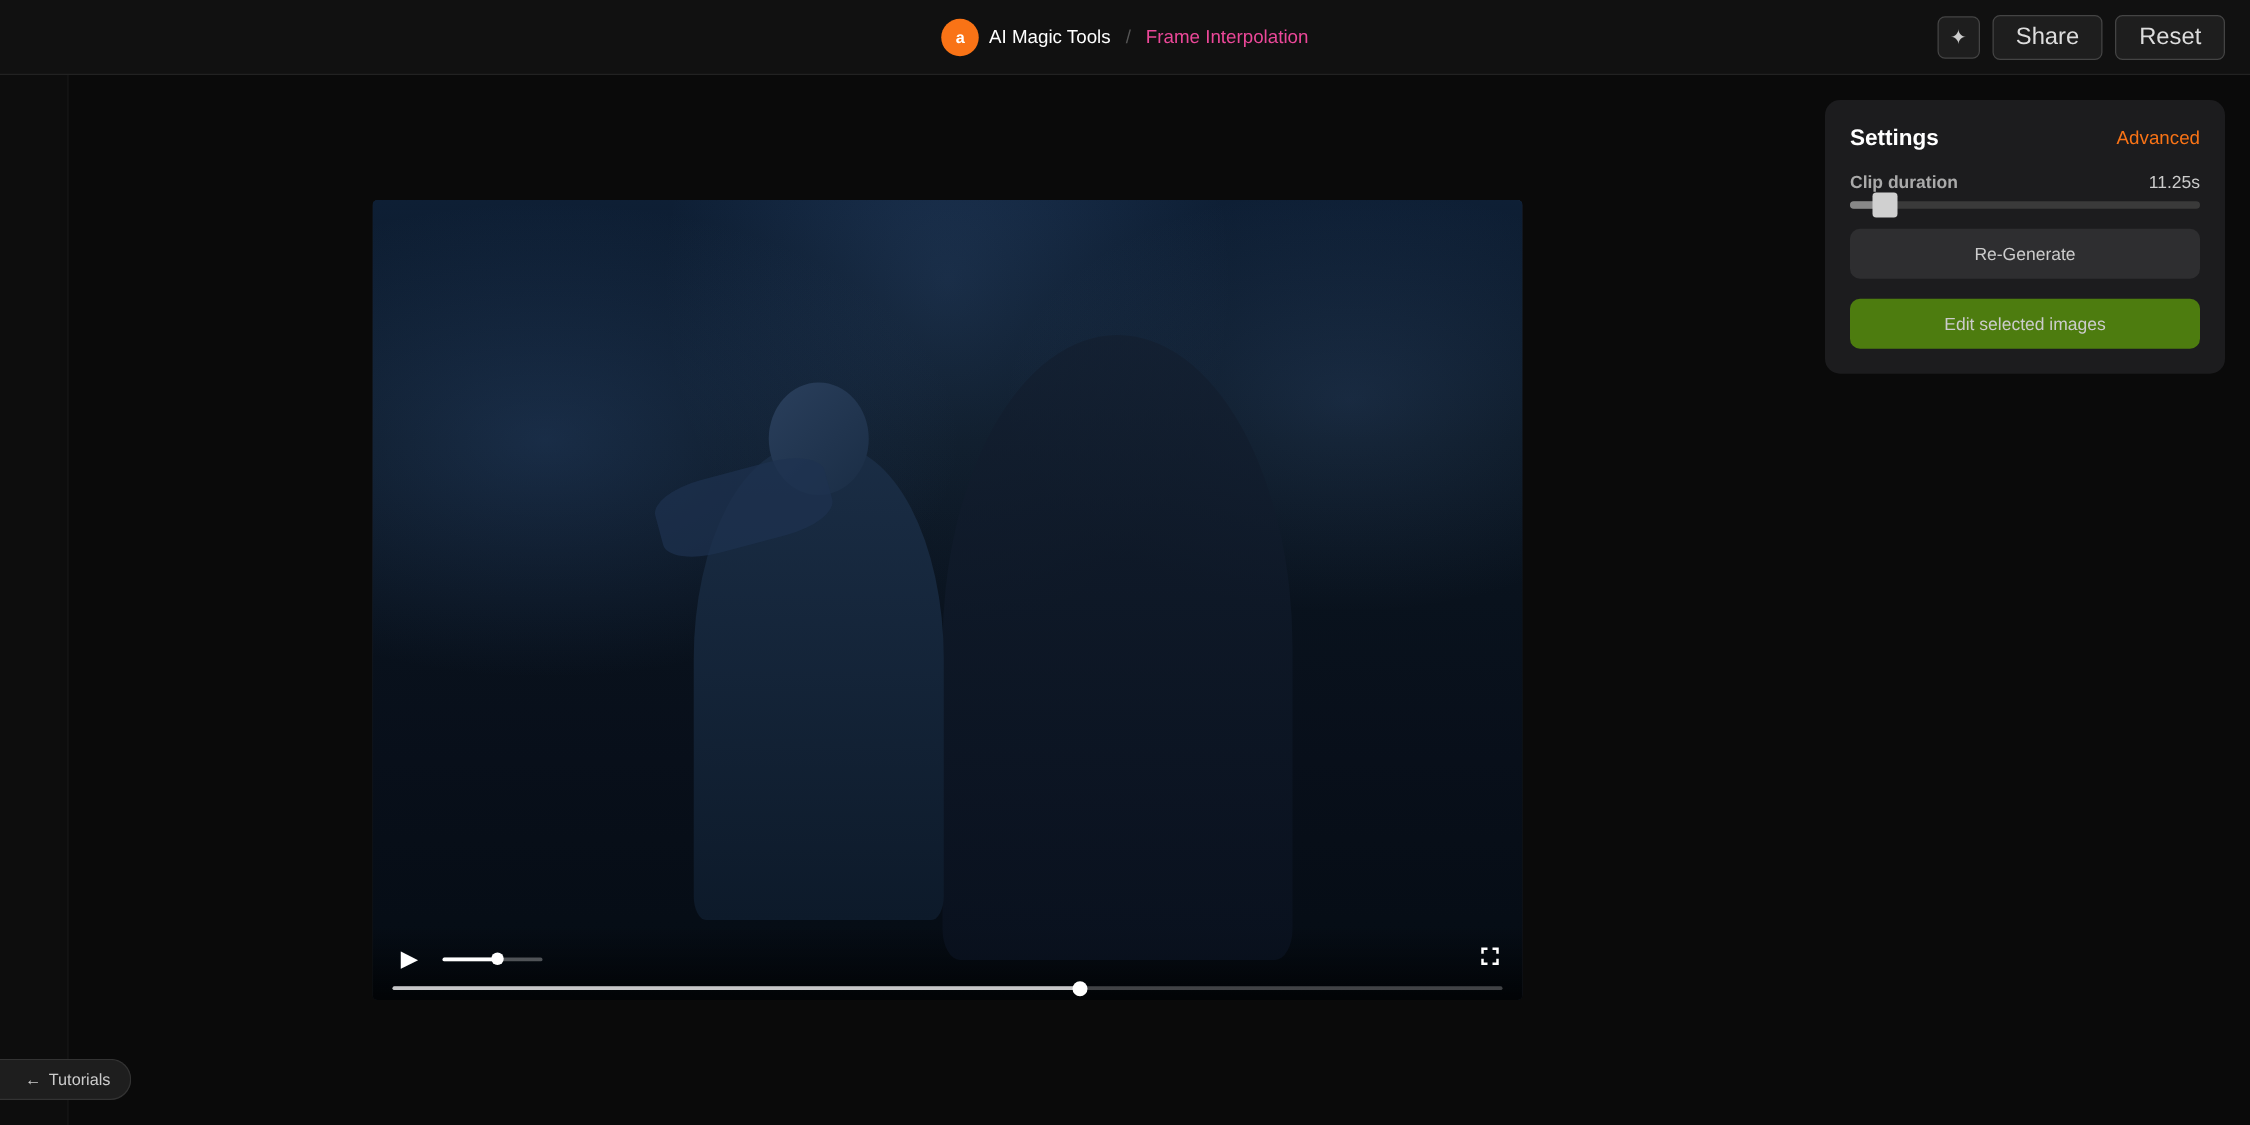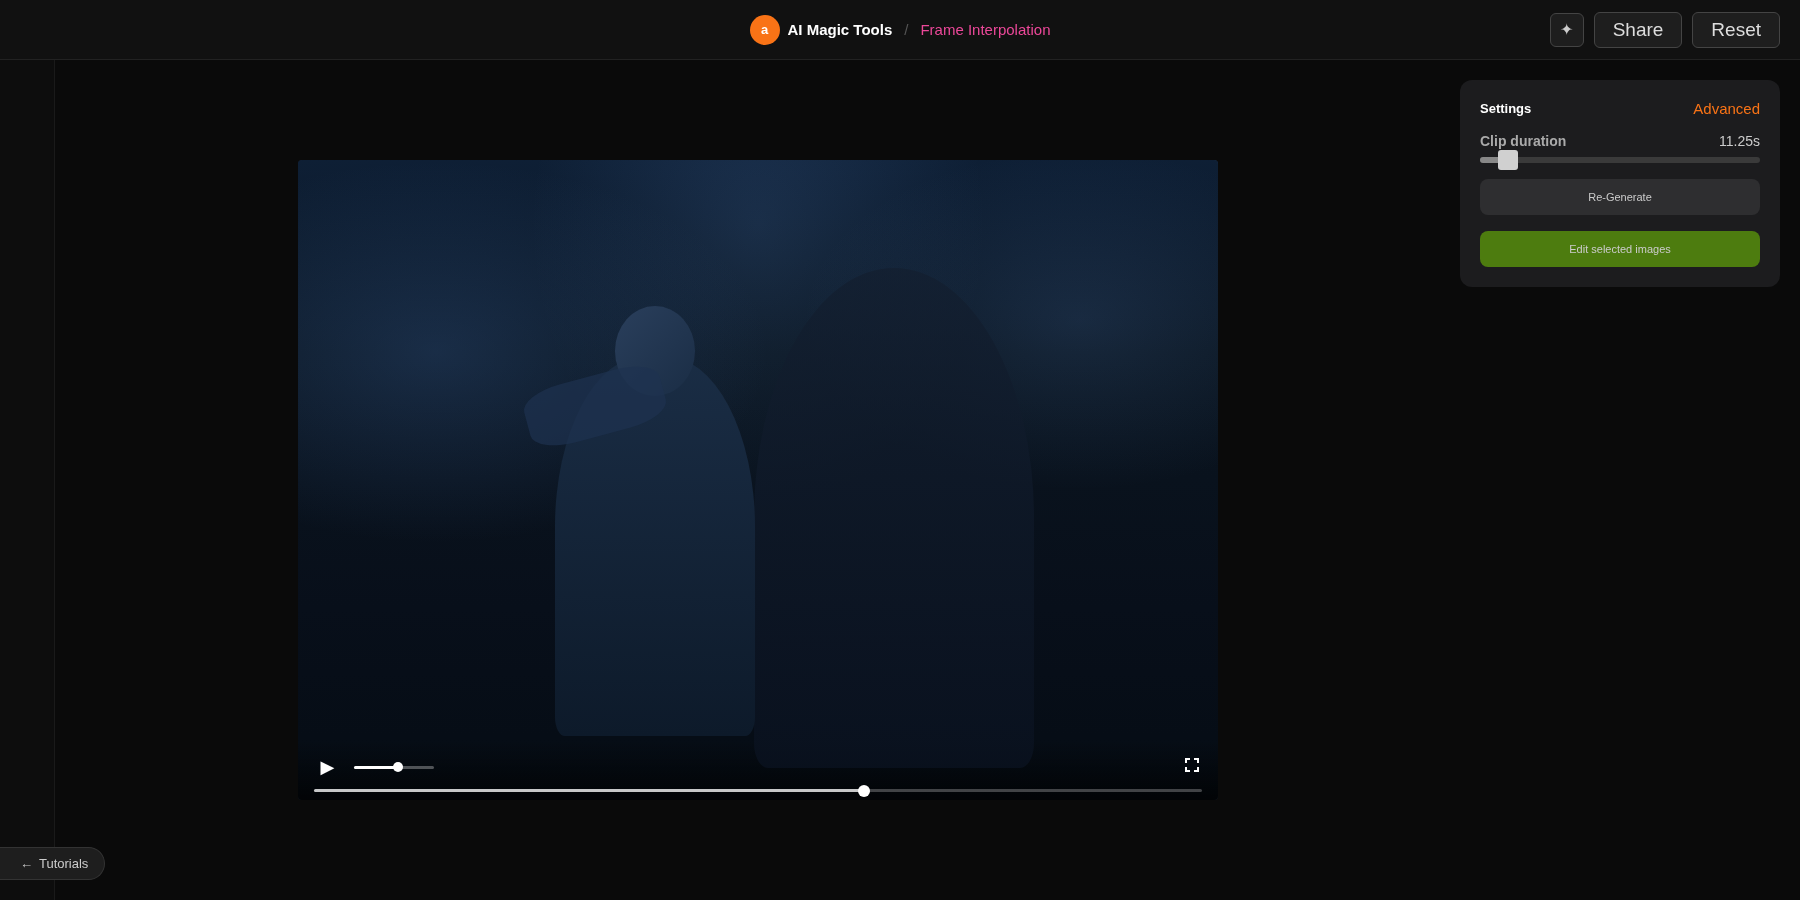--- a/index.html
+++ b/index.html
@@ -36,21 +36,21 @@
       border-radius: 50%;
       display: flex;
       align-items: center;
       justify-content: center;
       font-size: 13px;
       font-weight: bold;
       color: white;
     }
     #topbar-title {
       font-size: 15px;
-      font-weight: 700;
+      font-weight: 400;
       color: #fff;
     }
     #topbar-sep {
       color: #555;
       font-size: 15px;
       margin: 0 4px;
     }
     #topbar-sub {
       font-size: 15px;
       color: #ec4899;
@@ -306,21 +306,21 @@
       flex-direction: column;
       gap: 16px;
     }
 
     #settings-header {
       display: flex;
       align-items: center;
       justify-content: space-between;
     }
     #settings-title {
-      font-size: 13px;
+      font-size: 18px;
       font-weight: 600;
       color: #fff;
     }
     #advanced-link {
       font-size: 15px;
       color: #f97316;
       cursor: pointer;
       text-decoration: none;
     }
 
@@ -365,21 +365,21 @@
       border-radius: 3px;
       cursor: pointer;
     }
 
     
     .action-btn {
       width: 100%;
       padding: 12px;
       border-radius: 8px;
       border: none;
-      font-size: 11px;
+      font-size: 14px;
       font-weight: 500;
       cursor: pointer;
       text-align: center;
     }
     #regenerate-btn {
       background: #2e2e30;
       color: #ccc;
     }
     #edit-images-btn {
       background: #4d7c0f;

